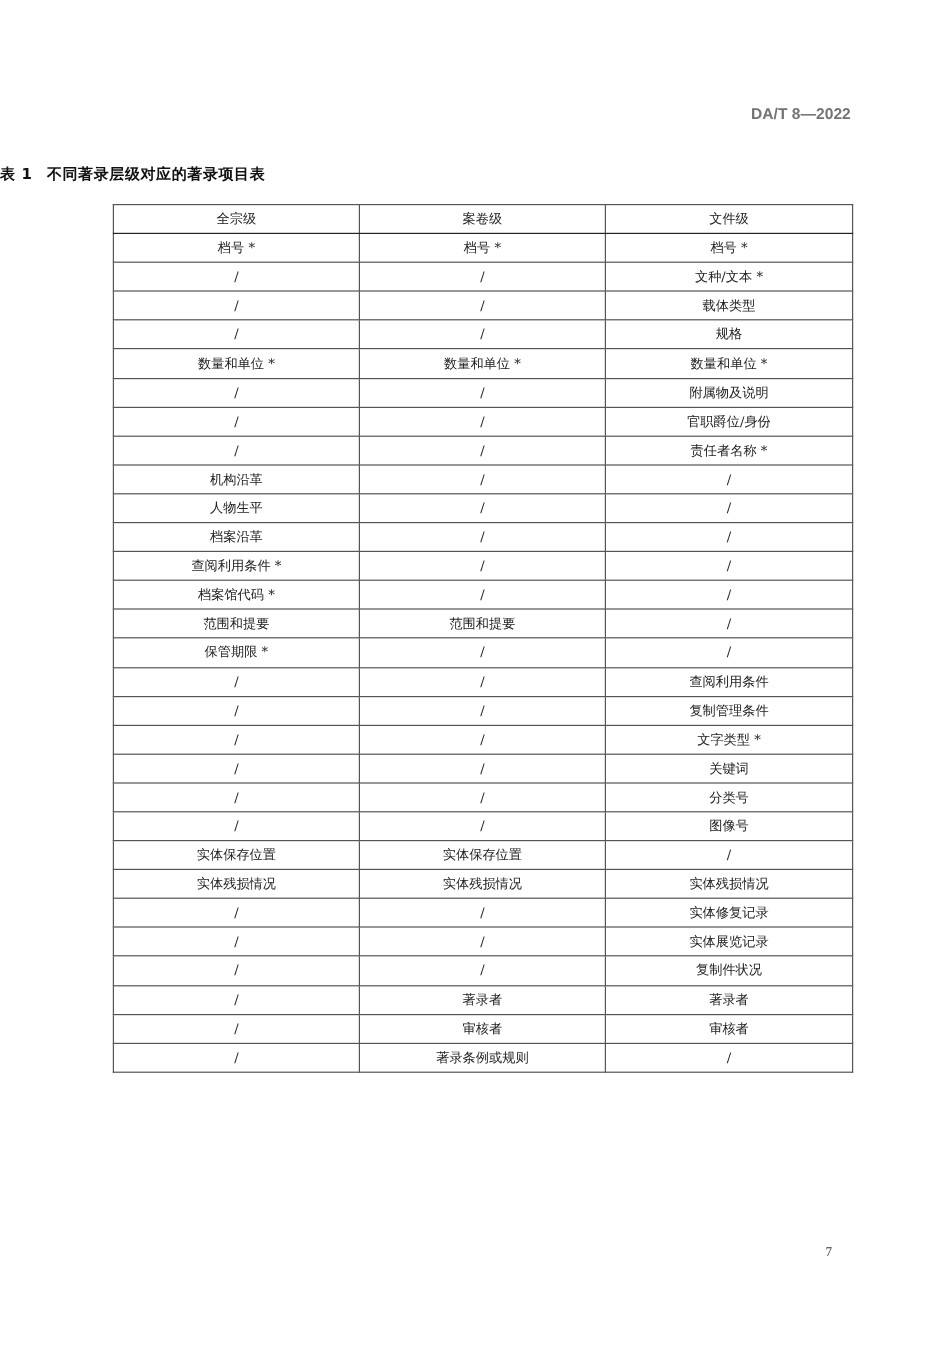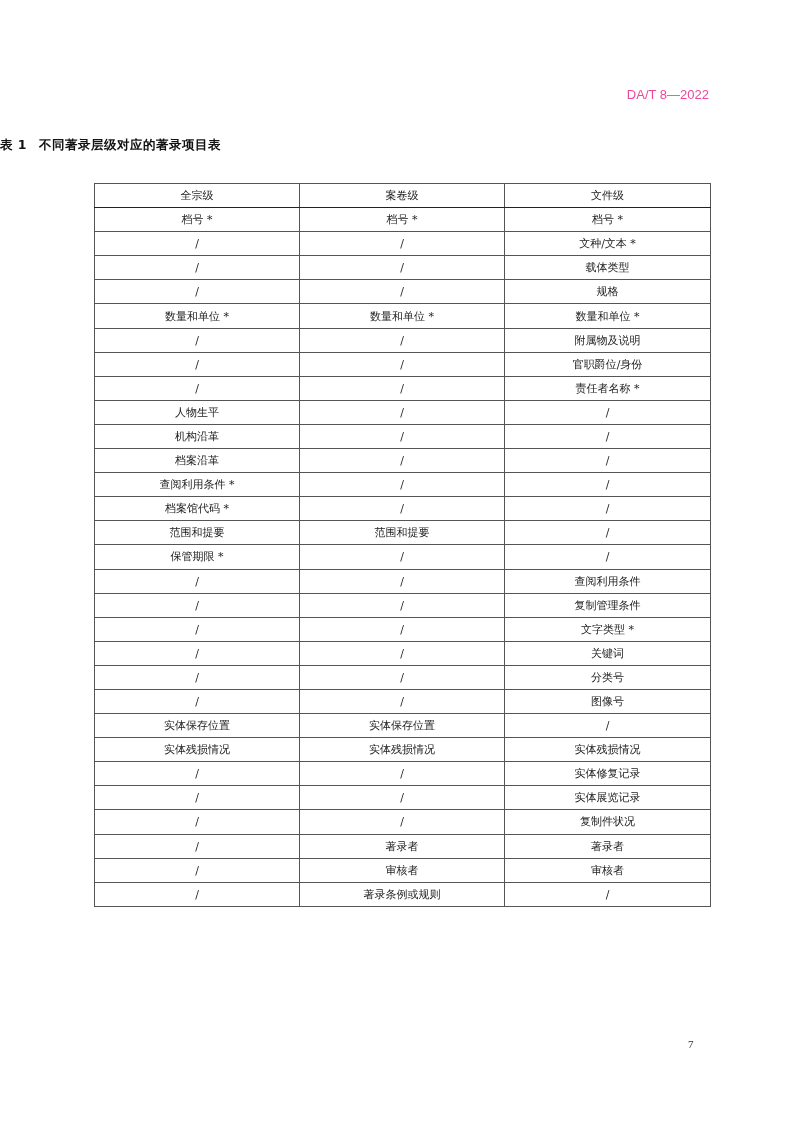--- a/index.html
+++ b/index.html
@@ -1,23 +1,23 @@
 <!DOCTYPE html>
 <html><head>
 <meta charset="utf-8">
 <style>
   html, body { margin:0; padding:0; background:#ffffff; }
   body { width:793px; height:1122px; position:relative; overflow:hidden;
          font-family:"DejaVu Serif","Liberation Serif",serif; color:#222; }
   .std-code { position:absolute; top:87px; right:84px; font-family:"Liberation Sans",sans-serif;
-              font-weight:normal; font-size:13px; color:#ec4899; }
+              font-weight:bold; font-size:13px; color:#737373; }
   .caption { position:absolute; top:137px; left:0; width:793px; 
              font-family:"DejaVu Sans",sans-serif; font-weight:bold; font-size:12.5px; color:#111; letter-spacing:0.5px; }
   .caption .sep { display:inline-block; width:12px; }
-  table.main { position:absolute; top:183px; left:94px; width:616px; border-collapse:collapse;
+  table.main { position:absolute; top:170px; left:94px; width:616px; border-collapse:collapse;
                border:1.5px solid #222; table-layout:fixed; }
   table.main td { border:1px solid #555; height:23.1px; padding:0; text-align:center;
                   font-size:11px; line-height:23px; color:#222; }
   table.main tr.hdr td { border-bottom:1.5px solid #222; }
   table.main col.c1 { width:205px; } table.main col.c2 { width:205px; } table.main col.c3 { width:206px; }
   .page-num { position:absolute; top:1038px; left:688px; font-size:11px; color:#333; font-family:"Liberation Serif",serif; }
 </style>
 </head>
 <body>
 
@@ -73,26 +73,26 @@
         <td>/</td>
         <td>/</td>
         <td>官职爵位/身份</td>
       </tr>
       <tr>
         <td>/</td>
         <td>/</td>
         <td>责任者名称 *</td>
       </tr>
       <tr>
-        <td>人物生平</td>
+        <td>机构沿革</td>
         <td>/</td>
         <td>/</td>
       </tr>
       <tr>
-        <td>机构沿革</td>
+        <td>人物生平</td>
         <td>/</td>
         <td>/</td>
       </tr>
       <tr>
         <td>档案沿革</td>
         <td>/</td>
         <td>/</td>
       </tr>
       <tr>
         <td>查阅利用条件 *</td>

